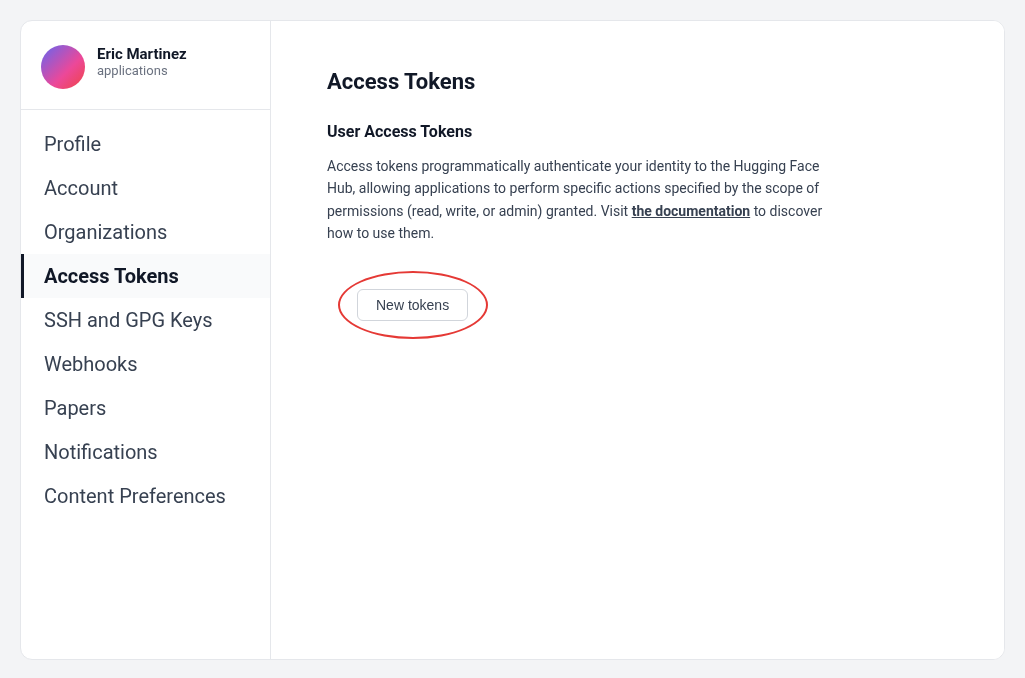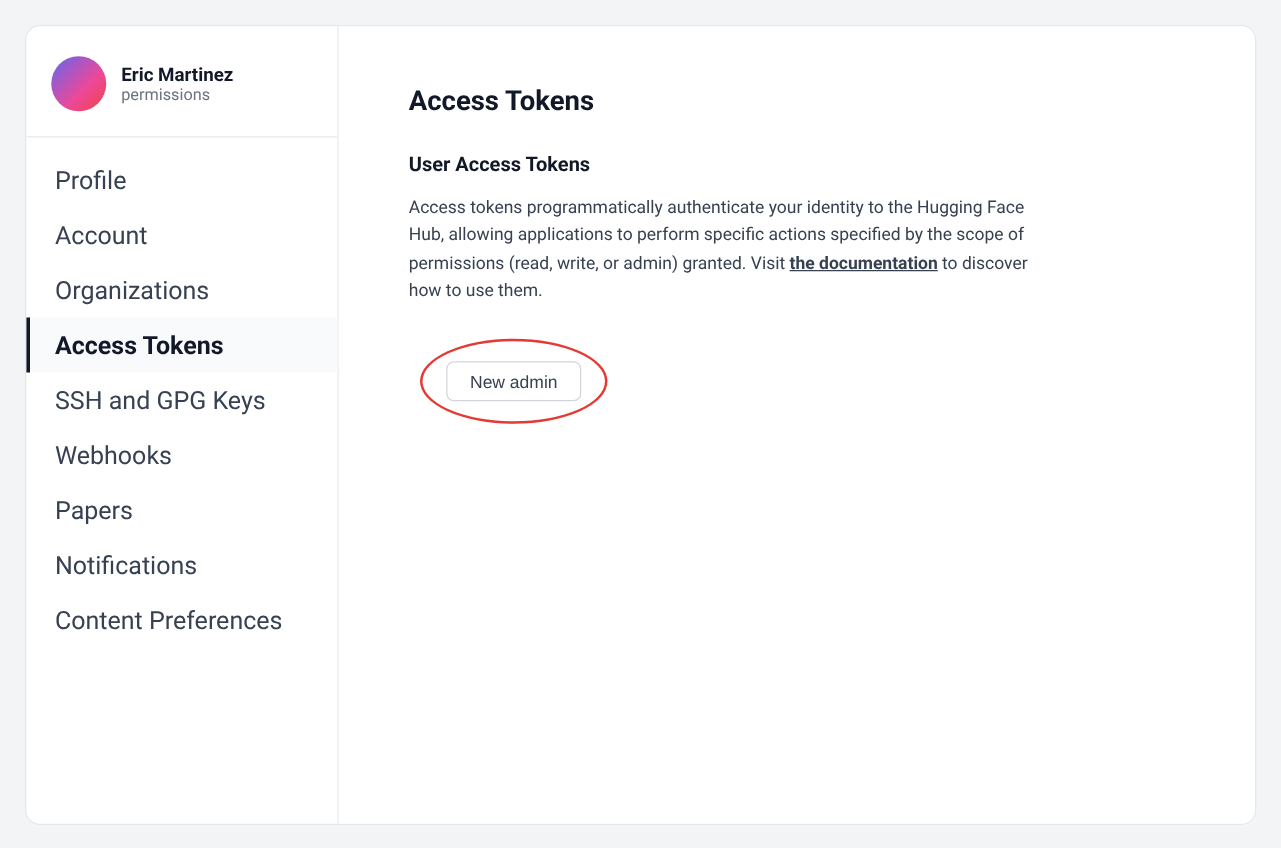--- a/index.html
+++ b/index.html
@@ -25,21 +25,20 @@
     .sidebar {
       width: 250px;
       min-width: 250px;
       border-right: 1px solid #e5e7eb;
       padding: 24px 0 16px 0;
       display: flex;
       flex-direction: column;
     }
     .user-profile {
       display: flex;
-      align-items: center;
       gap: 12px;
       padding: 0 20px 20px 20px;
       border-bottom: 1px solid #e5e7eb;
       margin-bottom: 12px;
     }
     .avatar {
       width: 44px;
       height: 44px;
       border-radius: 50%;
       background: linear-gradient(135deg, #6366f1 0%, #ec4899 60%, #ef4444 100%);
@@ -139,21 +138,21 @@
 </head>
 <body>
 
 <div class="container">
 
   <aside class="sidebar">
     <div class="user-profile">
       <div class="avatar"></div>
       <div class="user-info">
         <span class="user-name">Eric Martinez</span>
-        <span class="user-handle">permissions</span>
+        <span class="user-handle">applications</span>
       </div>
     </div>
 
     <nav>
       <a class="nav-item">
         <span>Profile</span>
       </a>
       <a class="nav-item">
         <span>Account</span>
       </a>
@@ -185,16 +184,16 @@
     <h1 class="page-title">Access Tokens</h1>
 
     <h2 class="section-title">User Access Tokens</h2>
 
     <p class="description">
       <span>Access tokens programmatically authenticate your identity to the Hugging Face Hub, allowing applications to perform specific actions specified by the scope of permissions (read, write, or admin) granted. Visit </span><a href="#">the documentation</a><span> to discover how to use them.</span>
     </p>
 
     <div class="button-area">
       <div class="circle-annotation"></div>
-      <button class="new-token-btn">New admin</button>
+      <button class="new-token-btn">New tokens</button>
     </div>
   </main>
 </div>
 
 </body></html>

